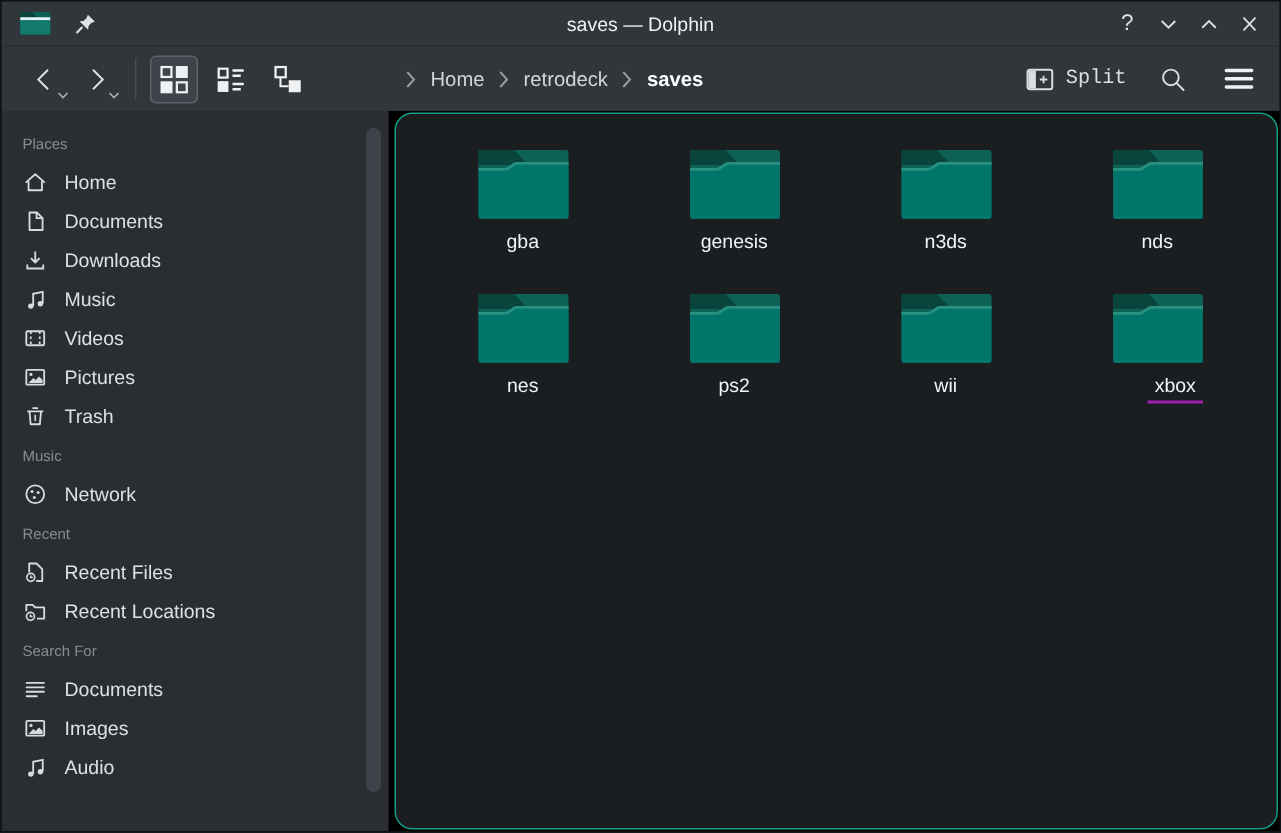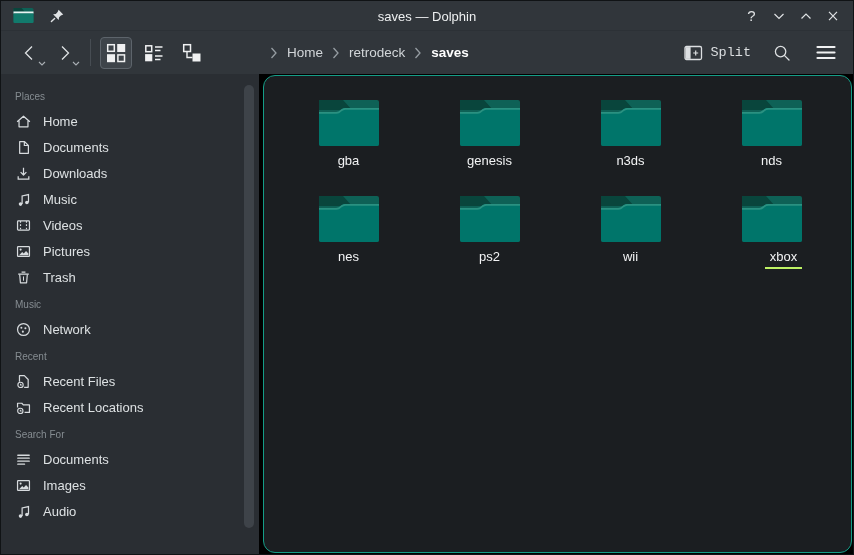--- a/index.html
+++ b/index.html
@@ -52,21 +52,21 @@
   .side-scrollbar { position:absolute; right:5px; top:11px; width:10px; height:443px;
     background:#3e4349; border-radius:5px; }
 
   .view-panel { flex:1; margin:1px 1px 1px 4px; border:1px solid #149d87;
     border-radius:12px; background:#1b1e21; overflow:hidden; }
   .folder-grid { display:grid; grid-template-columns:repeat(4,141px);
     grid-auto-rows:96px; padding:20px 0 0 14px; }
   .folder-item { display:flex; flex-direction:column; align-items:center; }
   .folder-item .fold-icn { width:62px; height:50px; margin-top:2px; }
   .folder-label { margin-top:5px; font-size:13px; color:#f2f3f4; line-height:16px; }
-  .folder-label.selected { border-bottom:2px solid #bef264; padding:0 5px 2px 5px;margin-left:24px; }
+  .folder-label.selected { border-bottom:2px solid #a21caf; padding:0 5px 2px 5px;margin-left:24px; }
 
   svg { display:block; }
 </style>
 </head>
 <body>
 
 <div class="window">
 
   <div class="titlebar">
     <div class="titlebar-left">

